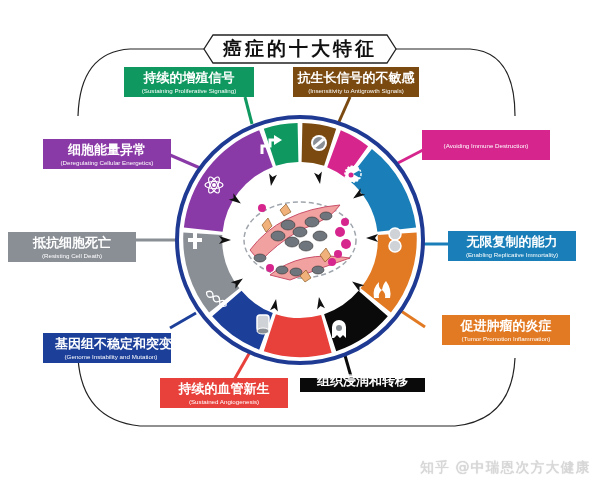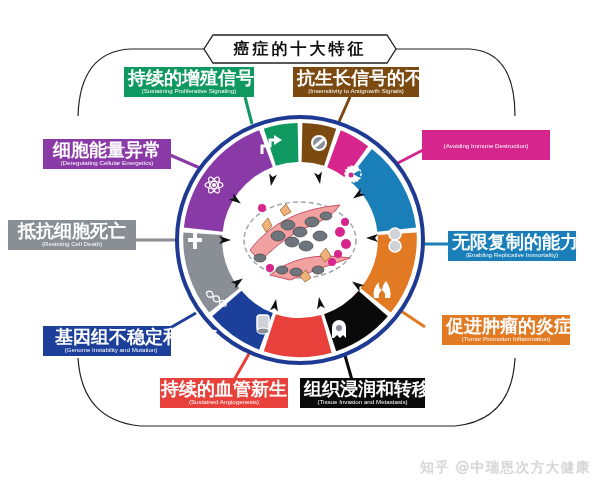--- a/index.html
+++ b/index.html
@@ -1,20 +1,20 @@
 <!DOCTYPE html>
 <html><head>
 <meta charset="utf-8">
 <style>
   html, body { margin:0; padding:0; background:#ffffff; }
   body { width:600px; height:493px; position:relative; overflow:hidden; font-family:"DejaVu Sans", sans-serif; }
   .frame { position:absolute; left:0; top:0; }
-  .title-box { position:absolute; left:205px; top:35px; width:190px; height:28px; display:flex; align-items:center; justify-content:center; font-size:16px; font-weight:bold; color:#111; letter-spacing:3px; }
+  .title-box { position:absolute; left:205px; top:35px; width:190px; height:28px; display:flex; align-items:center; justify-content:center; font-size:19px; font-weight:bold; color:#111; letter-spacing:3px; }
   .label { position:absolute; color:#fff; text-align:center; box-sizing:border-box; padding:2px 4px 2px 4px; display:flex; flex-direction:column; justify-content:center; }
-  .label .zh { font-size:18px; font-weight:bold; line-height:16px; white-space:nowrap; }
+  .label .zh { font-size:13px; font-weight:bold; line-height:16px; white-space:nowrap; }
   .label .en { font-size:6.2px; line-height:9px; white-space:nowrap; font-family:"Liberation Sans", sans-serif; }
   .watermark { position:absolute; left:420px; top:459px; font-size:14px; color:#d9d9d9; letter-spacing:1px; white-space:nowrap; text-shadow:0 0 1px #bbb;text-align:center; }
 </style>
 </head>
 <body>
 
 <svg class="frame" width="600" height="493" viewBox="0 0 600 493">
 
   <path d="M205 49 L130 49 Q80 52 78 116" fill="none" stroke="#222" stroke-width="1.2"></path>
   <path d="M395 49 L470 49 Q515 52 515 116" fill="none" stroke="#222" stroke-width="1.2"></path>
@@ -173,38 +173,38 @@
   <span class="zh">抗生长信号的不敏感</span>
   <span class="en">(Insensitivity to Antigrowth Signals)</span>
 </div>
 <div class="label" style="left:43px; top:139px; width:128px; height:30px; background:#8a3aa6;">
   <span class="zh">细胞能量异常</span>
   <span class="en">(Deregulating Cellular Energetics)</span>
 </div>
 <div class="label" style="left:422px; top:130px; width:128px; height:30px; background:#d6268e;">
   <span class="en">(Avoiding Immune Destruction)</span>
 </div>
-<div class="label" style="left:8px; top:220px; width:128px; height:30px; background:#8a8f96;text-align:center;">
+<div class="label" style="left:8px; top:232px; width:128px; height:30px; background:#8a8f96;text-align:center;">
   <span class="zh">抵抗细胞死亡</span>
   <span class="en">(Resisting Cell Death)</span>
 </div>
 <div class="label" style="left:448px; top:231px; width:128px; height:30px; background:#1a7fb8;">
   <span class="zh">无限复制的能力</span>
   <span class="en">(Enabling Replicative Immortality)</span>
 </div>
-<div class="label" style="left:43px; top:326px; width:128px; height:30px; background:#1c3f9a;padding-left:12px;">
+<div class="label" style="left:43px; top:333px; width:128px; height:30px; background:#1c3f9a;padding-left:12px;">
   <span class="zh">基因组不稳定和突变</span>
   <span class="en">(Genome Instability and Mutation)</span>
 </div>
 <div class="label" style="left:442px; top:315px; width:128px; height:30px; background:#e27a24;">
   <span class="zh">促进肿瘤的炎症</span>
   <span class="en">(Tumor Promotion Inflammation)</span>
 </div>
 <div class="label" style="left:160px; top:378px; width:128px; height:30px; background:#e8403a;align-items:center;">
   <span class="zh">持续的血管新生</span>
   <span class="en">(Sustained Angiogenesis)</span>
 </div>
-<div class="label" style="left:300px; top:378px; width:125px; height:30px; background:#0a0a0a;">
+<div class="label" style="left:300px; top:378px; width:125px; height:14px; background:#0a0a0a;">
   <span class="zh">组织浸润和转移</span>
   <span class="en">(Tissue Invasion and Metastasis)</span>
 </div>
 
 <div class="watermark">知乎 @中瑞恩次方大健康</div>
 
 </body></html>

